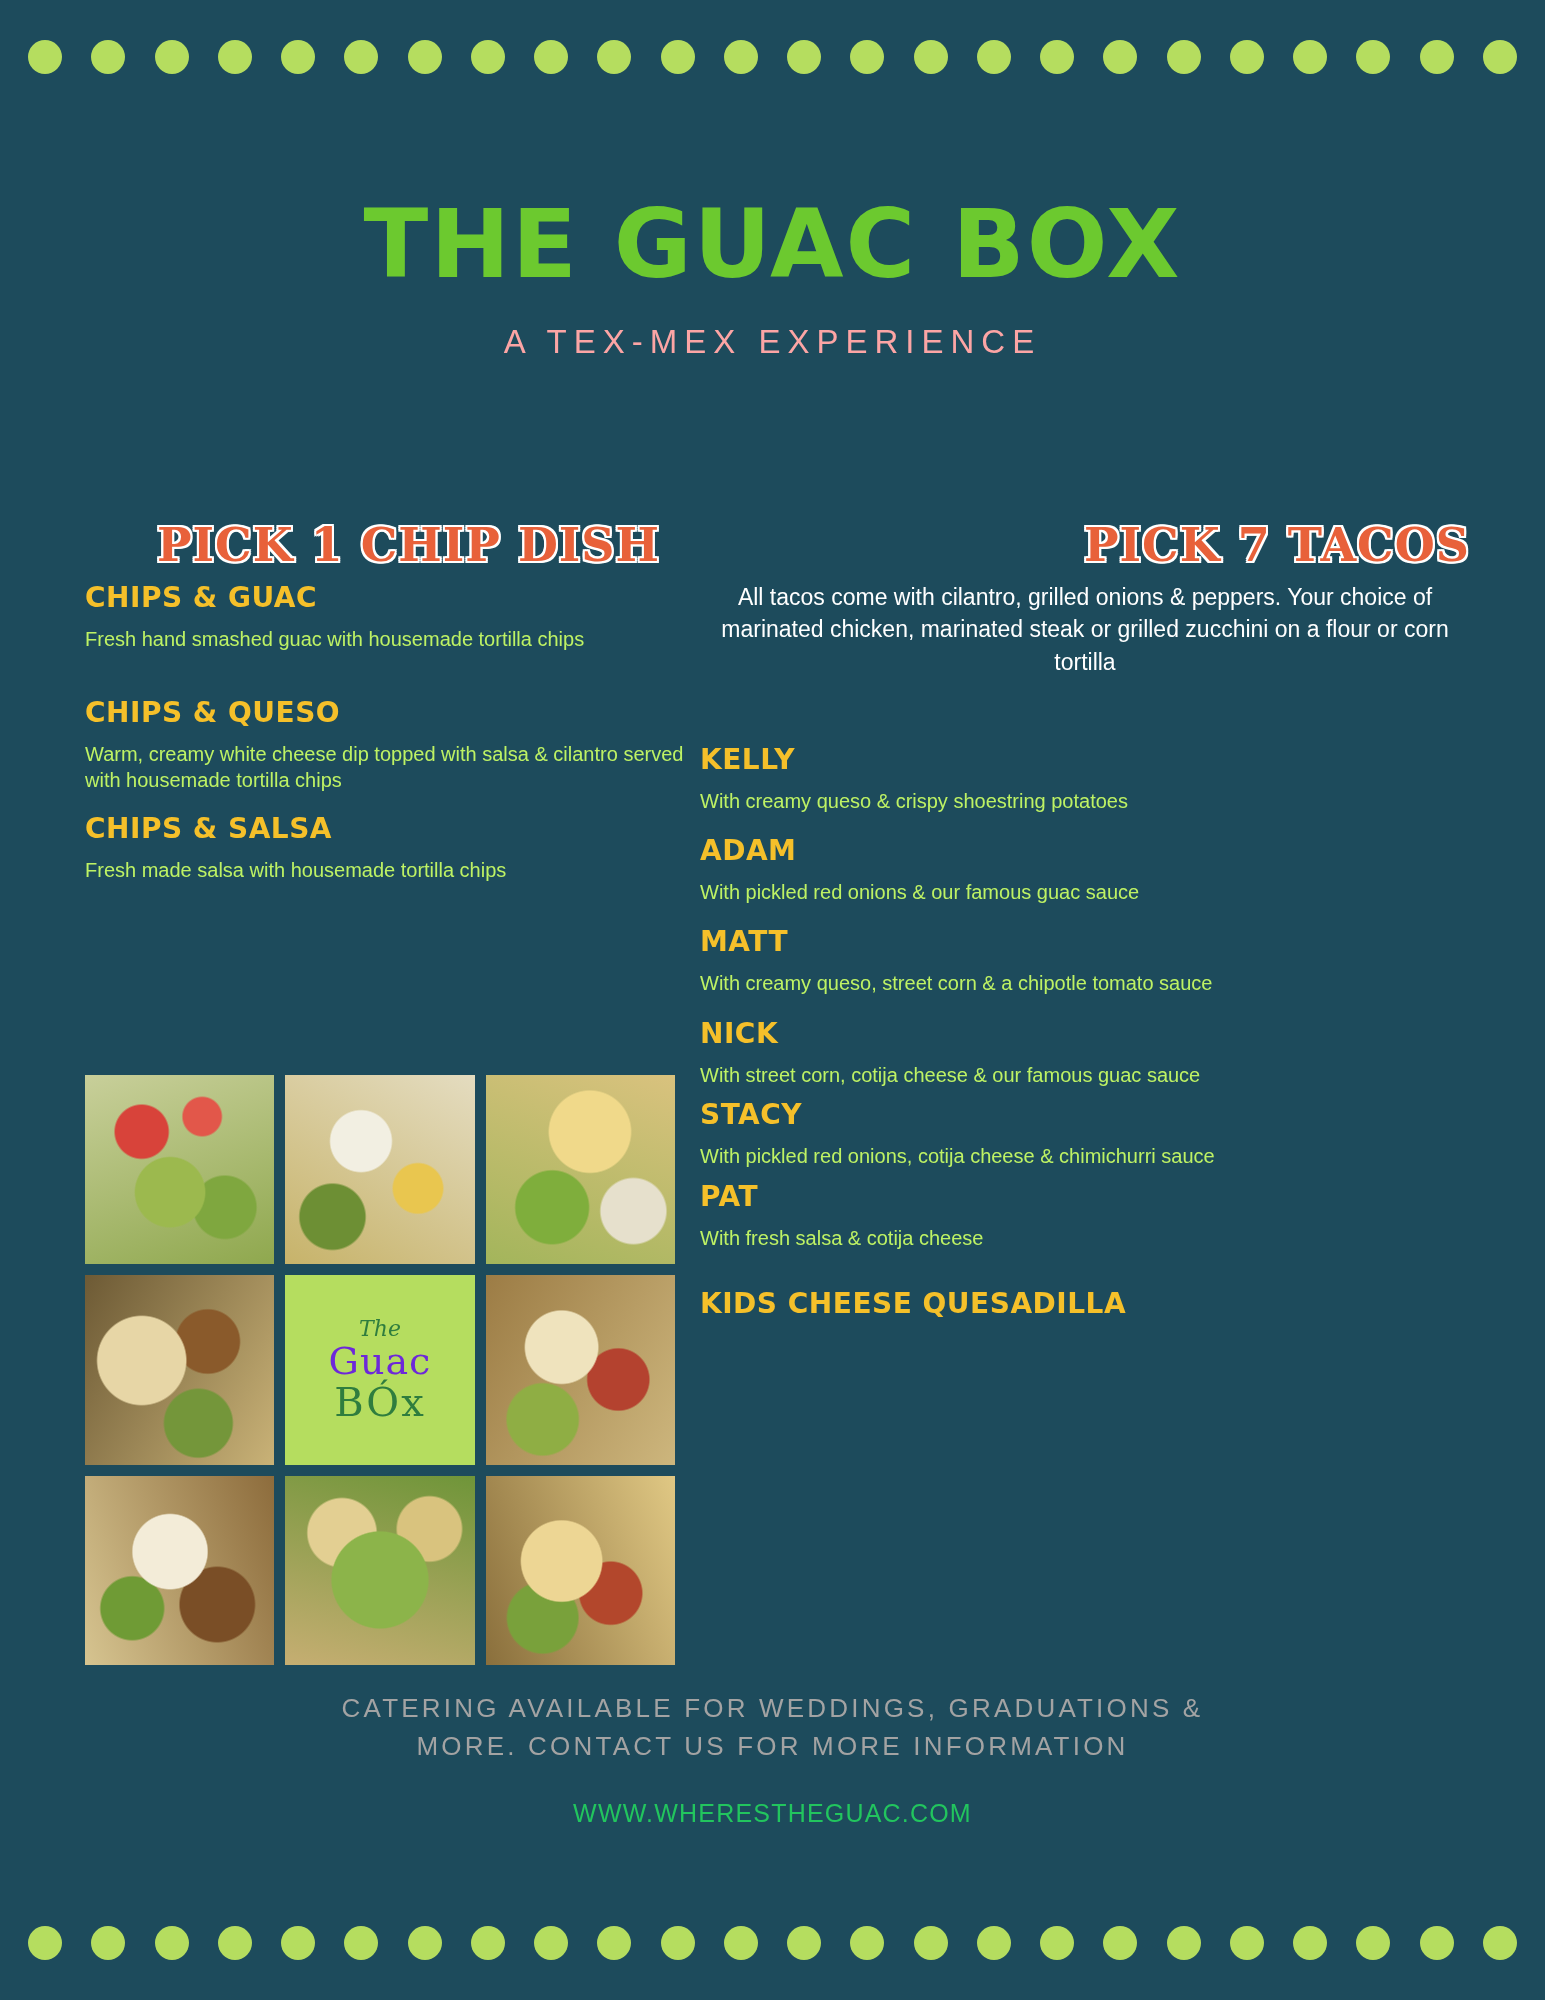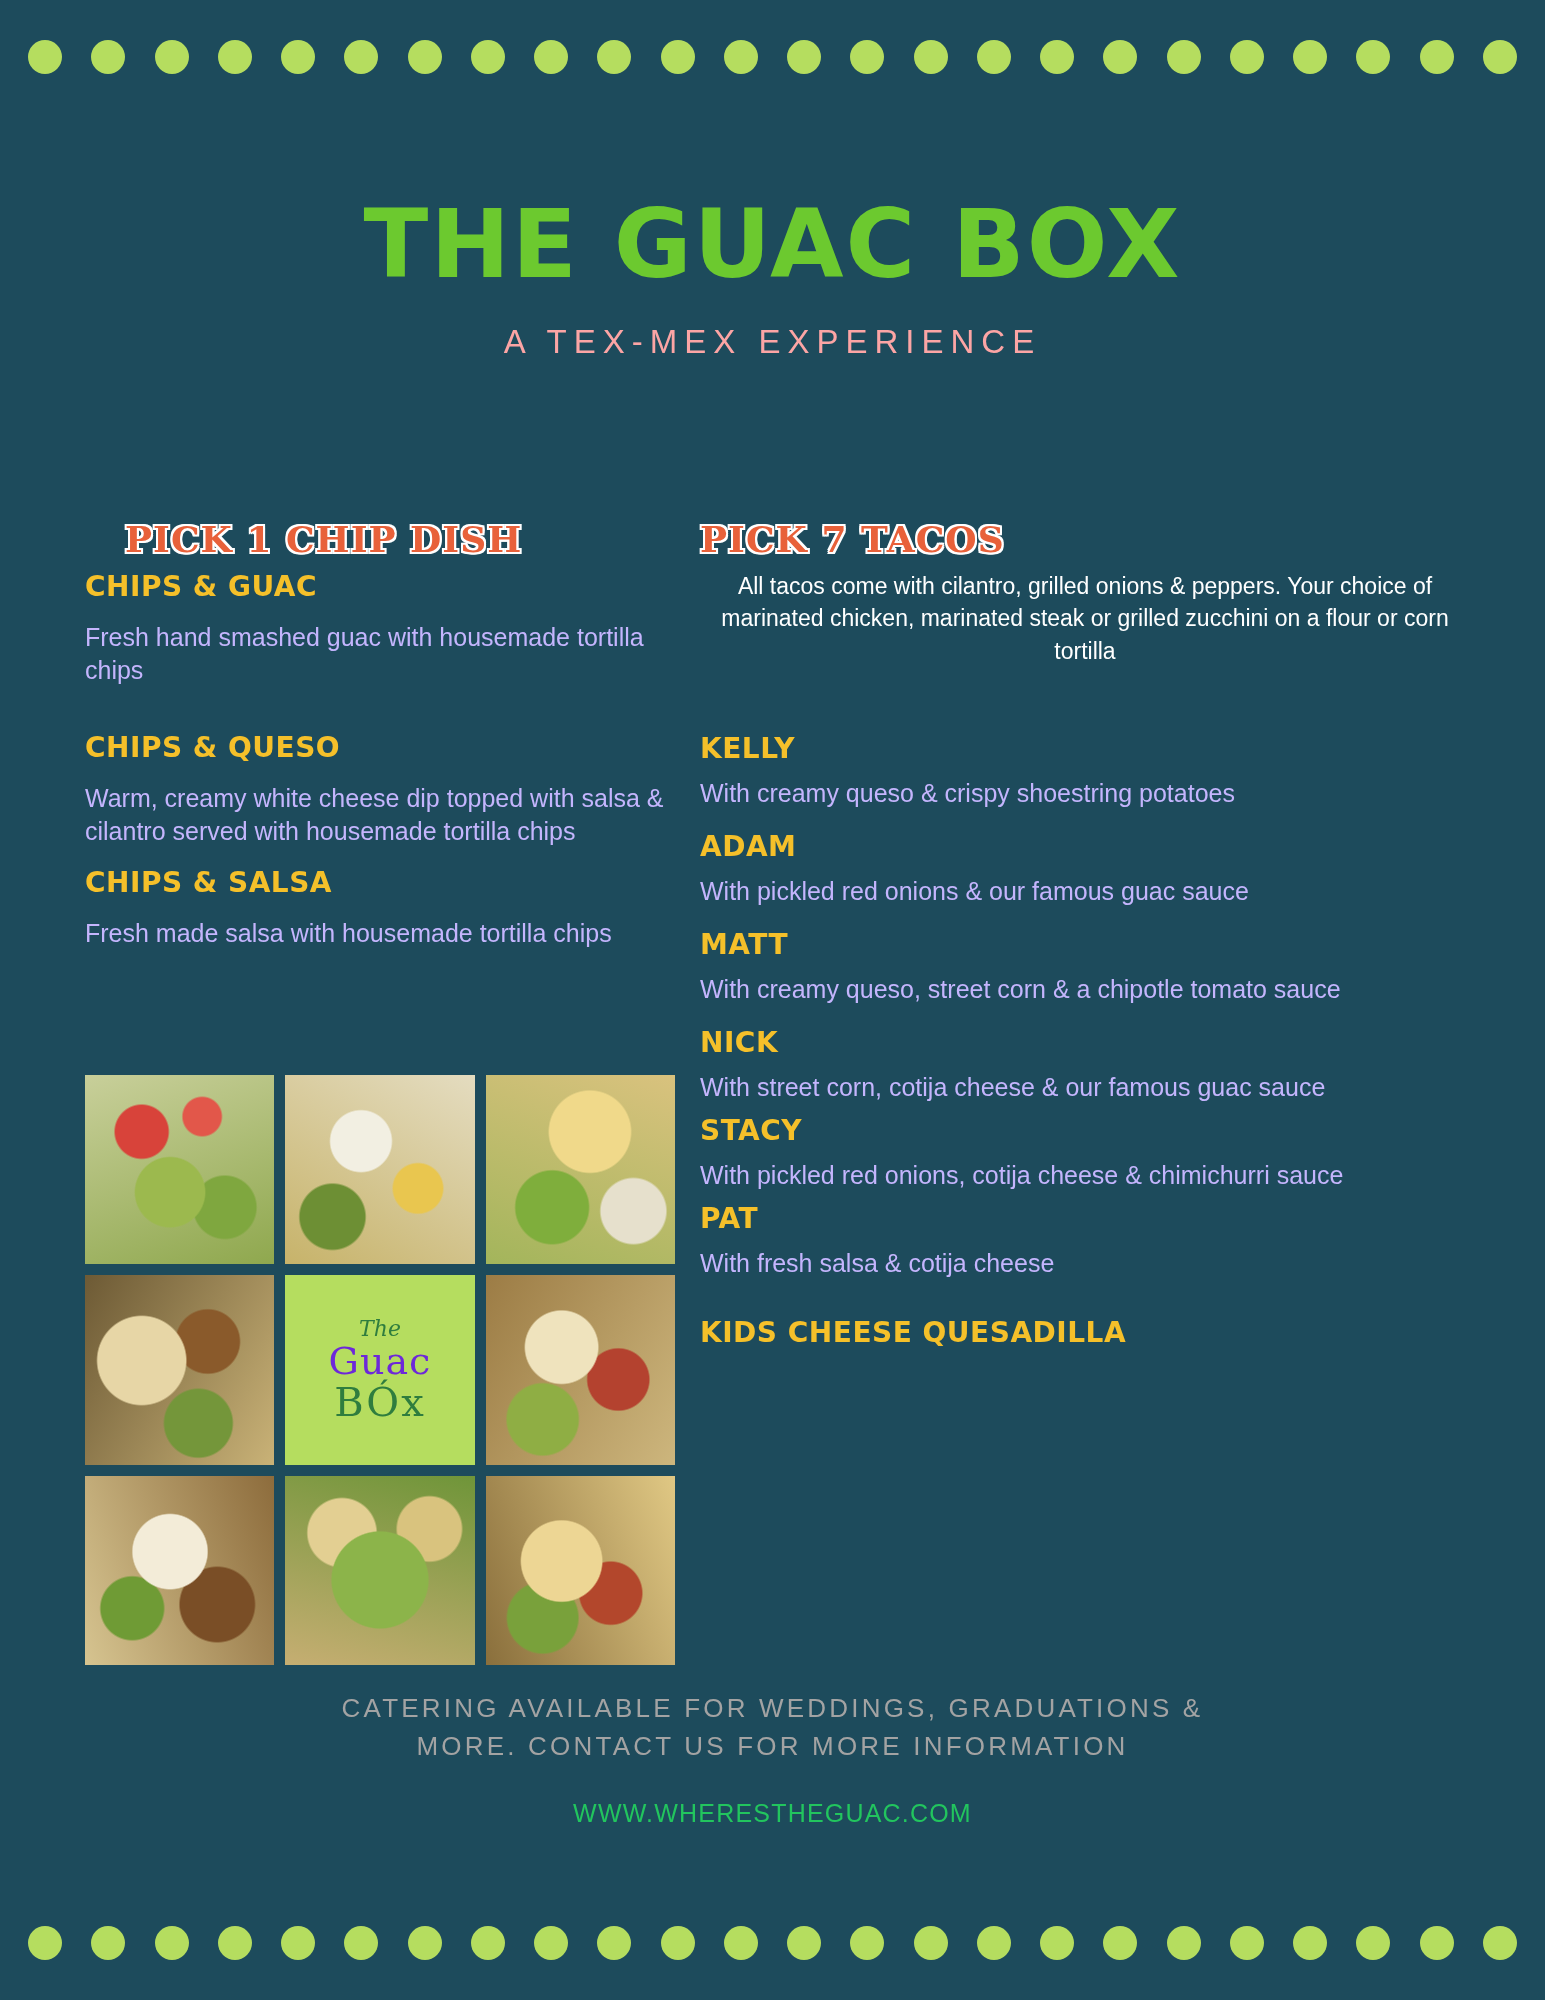--- a/index.html
+++ b/index.html
@@ -77,24 +77,24 @@
     padding-left: 85px;
     box-sizing: border-box;
   }
   .col-right {
     width: 845px;
     padding-right: 75px;
     box-sizing: border-box;
   }
 
   .section-head {
-    text-align: left;
+    text-align: right;
     font-family: "DejaVu Serif", serif;
     font-weight: bold;
-    font-size: 36px;
+    font-size: 46px;
     letter-spacing: 1px;
     color: #e8613a;
     text-shadow:
       -2px -2px 0 #fff, 2px -2px 0 #fff,
       -2px 2px 0 #fff, 2px 2px 0 #fff,
       0 -2px 0 #fff, 0 2px 0 #fff,
       -2px 0 0 #fff, 2px 0 0 #fff;
     line-height: 1.1;
     margin: 0 0 10px 0;
   }
@@ -103,24 +103,24 @@
   .item-name {
     font-family: "DejaVu Sans", sans-serif;
     font-weight: bold;
     font-size: 28px;
     letter-spacing: 0.5px;
     color: #f5c02a;
     margin: 0;
   }
   .item-desc {
     font-family: "Liberation Sans", sans-serif;
-    font-size: 25px;
-    color: #c4b5fd;
+    font-size: 20px;
+    color: #bef264;
     line-height: 1.32;
-    margin: 18px 0 0 0;
+    margin: 12px 0 0 0;
   }
   .spacer-lg { height: 44px; }
   .spacer-sm { height: 18px; }
 
   .taco-intro {
     font-family: "Liberation Sans", sans-serif;
     font-size: 23px;
     line-height: 1.42;
     text-align: center;
     margin: 4px 0 0 0;

